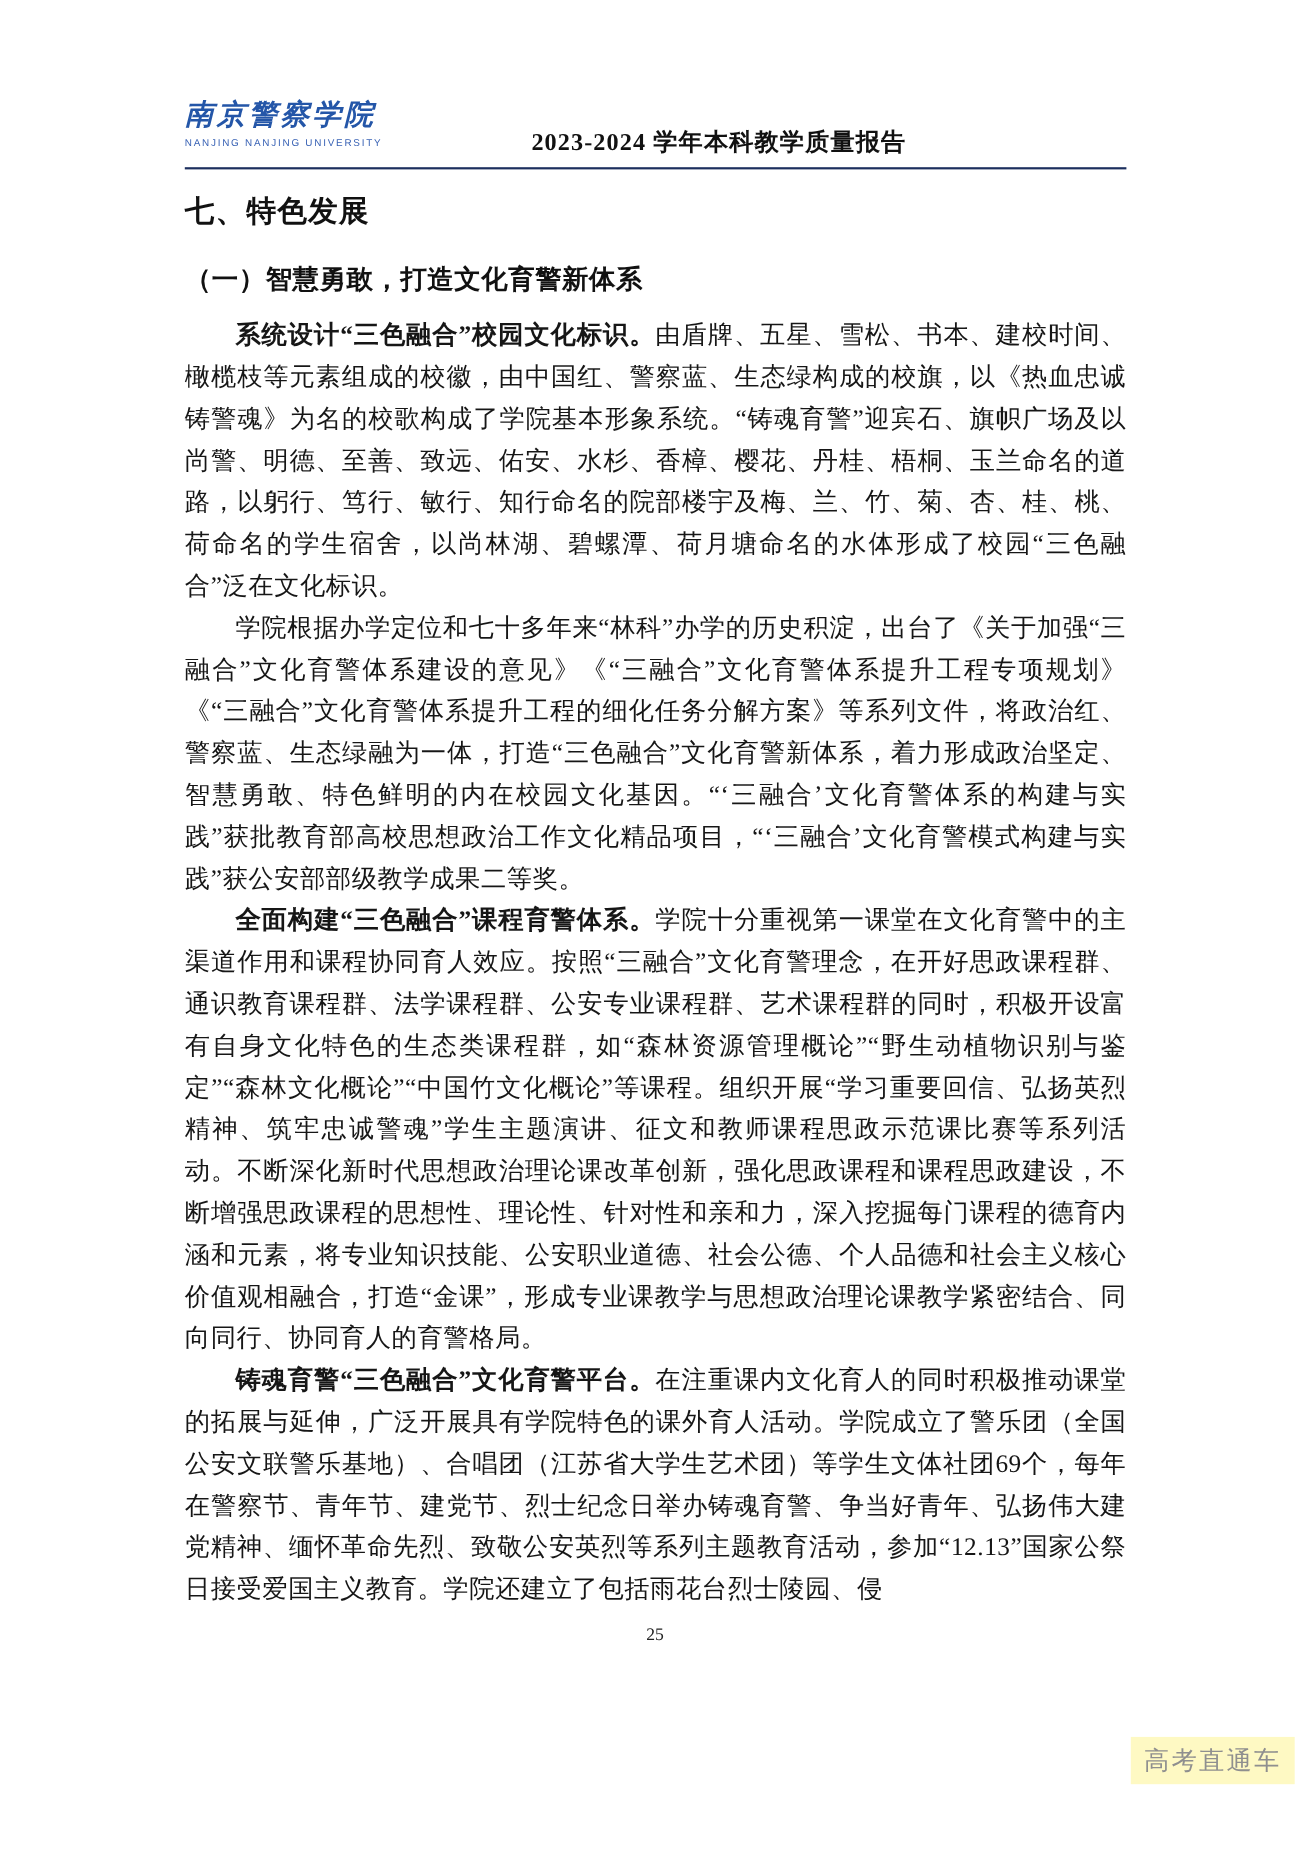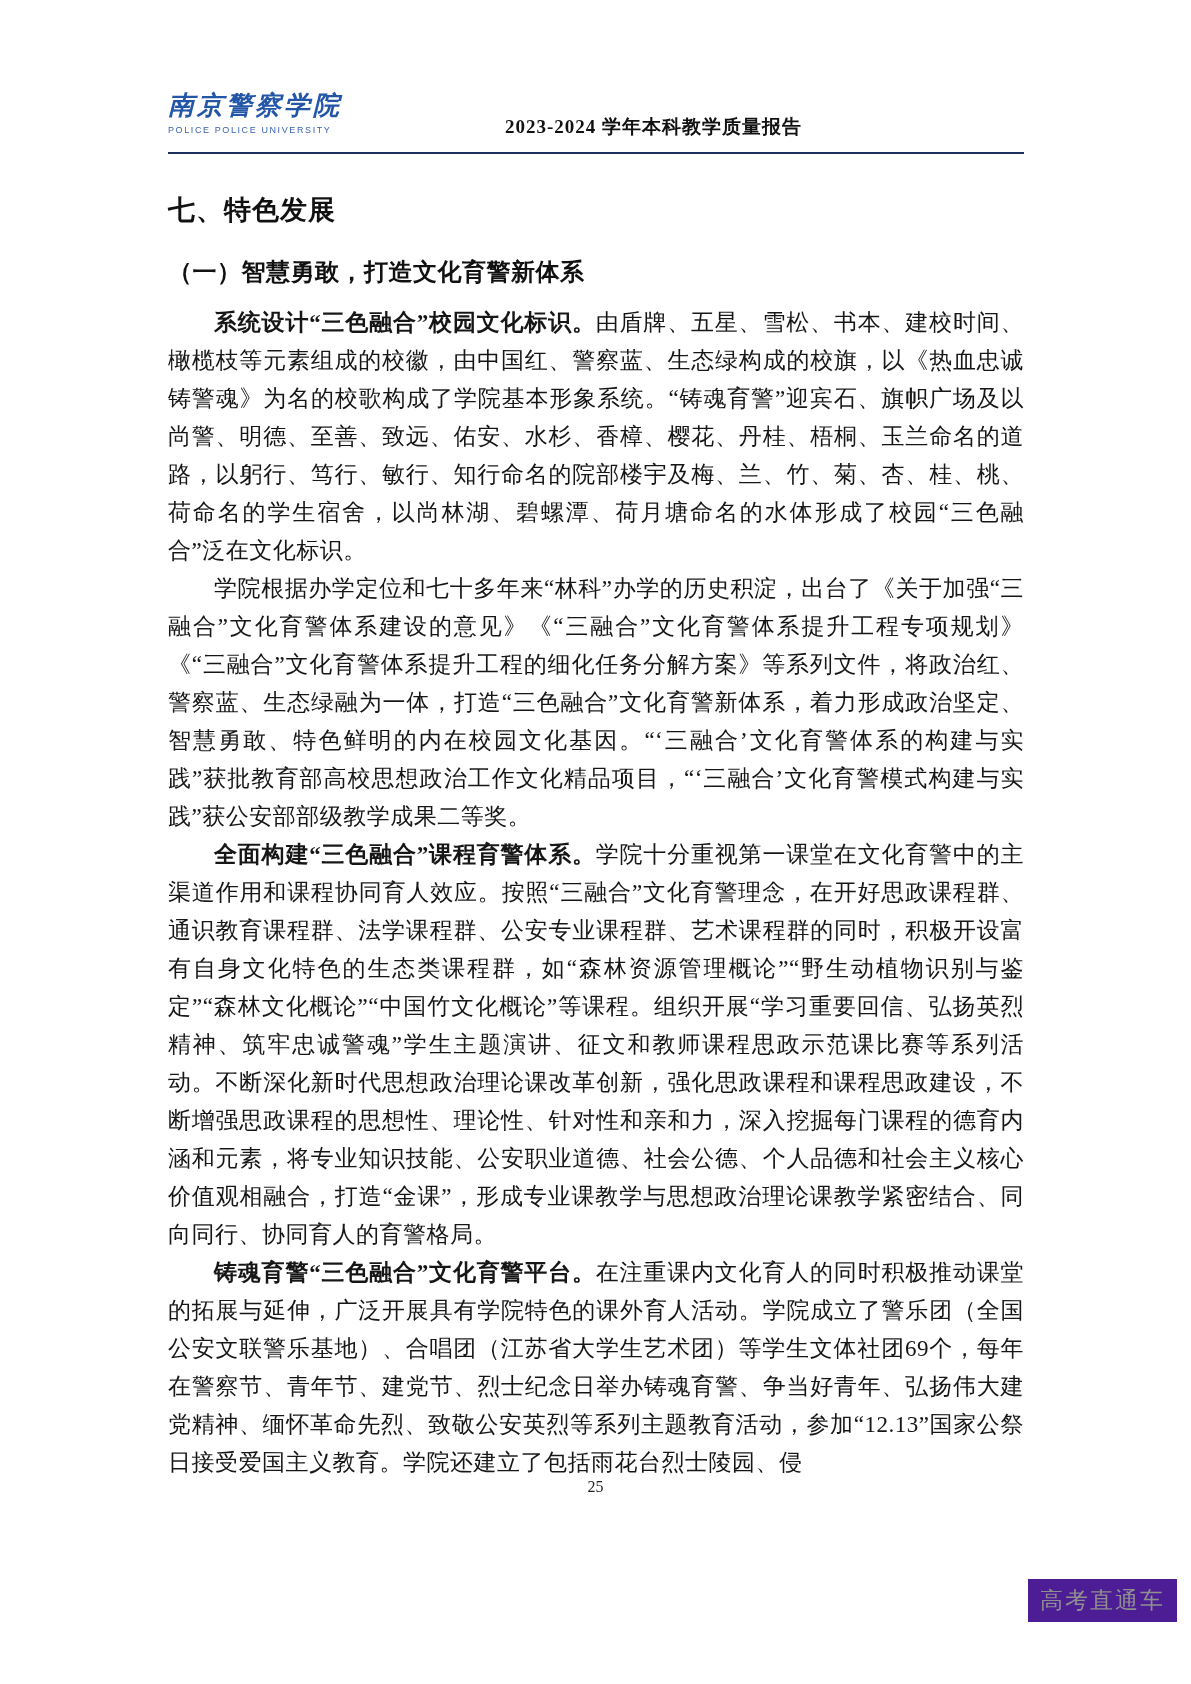--- a/index.html
+++ b/index.html
@@ -26,38 +26,38 @@
     color: #2456a8; letter-spacing: 3px;
     white-space: nowrap;
   }
   .logo-en {
     font-family: "Liberation Sans", sans-serif;
     font-size: 9px; letter-spacing: 1.6px;
     color: #3a63b5; margin-top: 3px; white-space: nowrap;
   }
   .report-title {
     flex: 1 1 auto; text-align: center;
-    font-weight: bold; font-size: 19px;
+    font-weight: bold; font-size: 22px;
     margin-top: 26px; margin-right: 120px;
     color: #111; letter-spacing: 1px; white-space: nowrap;
   }
   .header-rule {
     position: absolute;
     left: 168px; top: 152px; width: 856px; height: 2px;
     background: #1c2f5e;
   }
 
   
   .content {
     position: absolute;
     left: 168px; top: 162px; width: 856px;
   }
   .section-heading {
     font-size: 27px; font-weight: bold;
-    margin: 30px 0 0 0; color: #111; letter-spacing: 1px;
+    margin: 12px 0 0 0; color: #111; letter-spacing: 1px;
   }
   .sub-heading {
     font-size: 24px; font-weight: bold;
     margin: 28px 0 16px 0; color: #111; letter-spacing: 0.5px;
   }
   .body-paragraph {
     margin: 0;
     font-size: 23px;
     line-height: 38px;
     text-align: justify;
@@ -73,35 +73,35 @@
     position: absolute;
     left: 0; right: 0; top: 1478px;
     text-align: center;
     font-size: 16px; color: #222;
     font-family: "Liberation Serif", serif;
   }
   .watermark {
     position: absolute;
     right: 14px; bottom: 62px;
     font-size: 23px; color: #8f8f8f;
-    background: #4c1d95;
+    background: #fef9c3;
     padding: 6px 12px;
     letter-spacing: 2px;
     font-family: "Liberation Sans", sans-serif;
   }
 </style>
 </head>
 <body>
 
 <div class="page">
 
   <header class="header">
     <div class="logo">
       <div class="logo-cn">南京警察学院</div>
-      <div class="logo-en">POLICE POLICE UNIVERSITY</div>
+      <div class="logo-en">NANJING NANJING UNIVERSITY</div>
     </div>
     <div class="report-title">2023-2024 学年本科教学质量报告</div>
   </header>
 
   <div class="header-rule"></div>
 
   <main class="content">
     <h1 class="section-heading">七、特色发展</h1>
     <h2 class="sub-heading">（一）智慧勇敢，打造文化育警新体系</h2>
     <div id="paragraphs">

